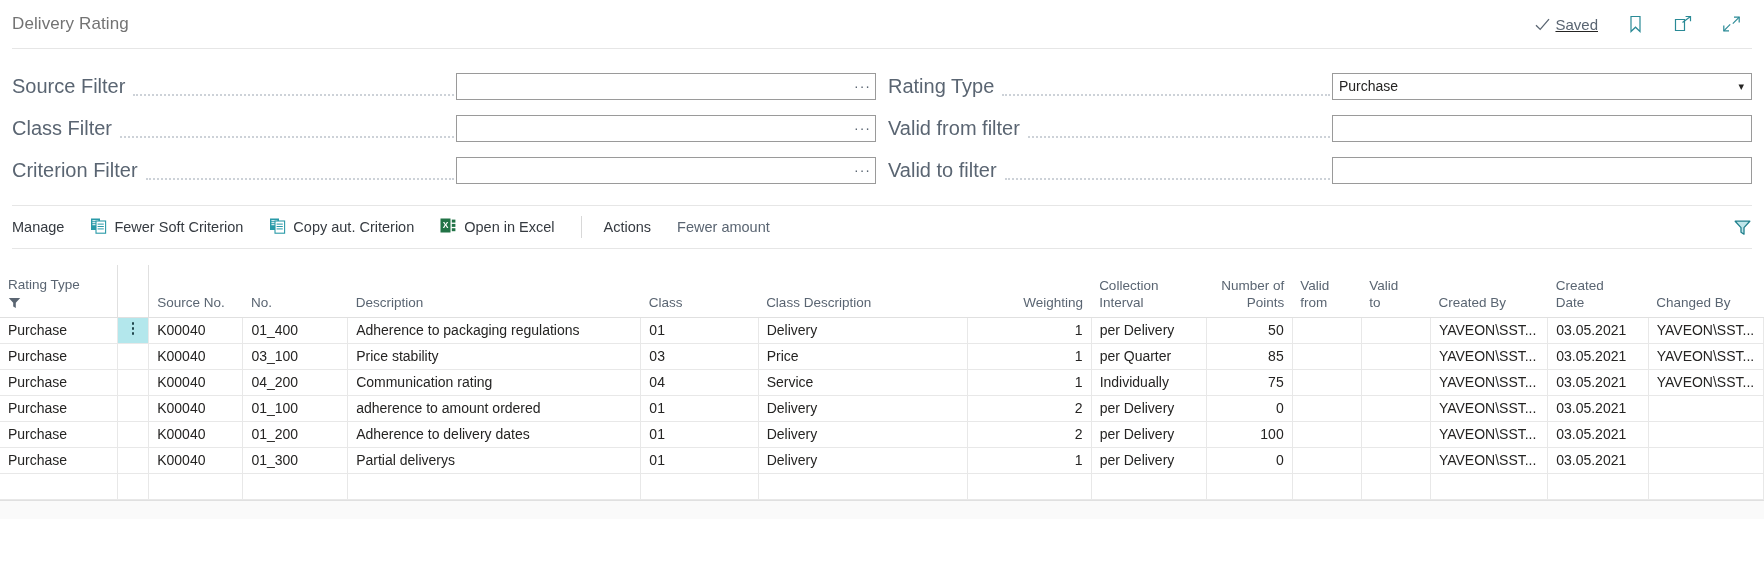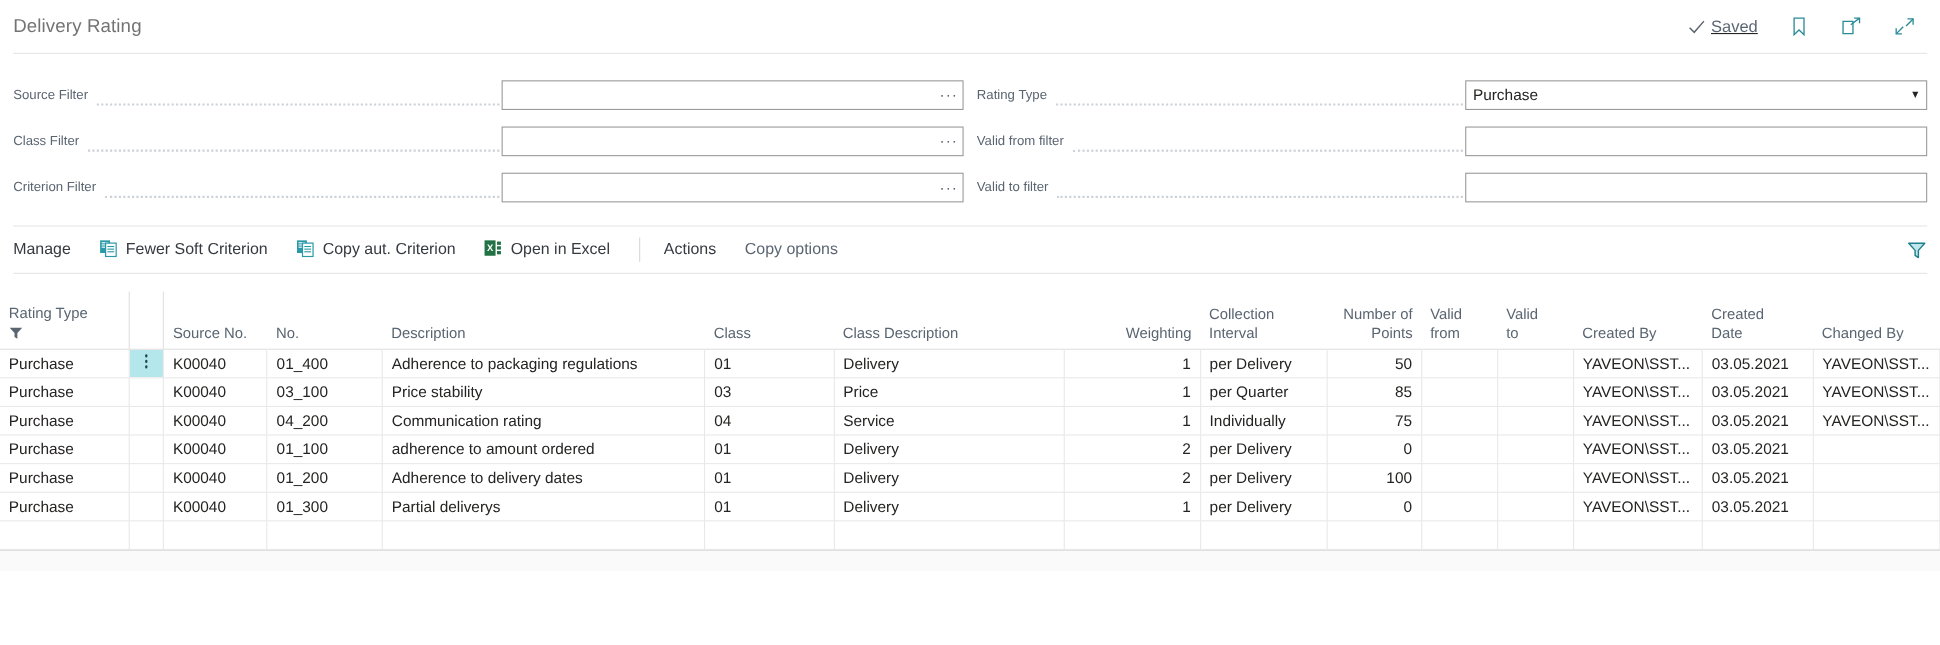--- a/index.html
+++ b/index.html
@@ -71,21 +71,21 @@
     display: flex;
     gap: 0;
   }
   .form-col { width: 50%; }
   .form-row {
     display: flex;
     align-items: center;
     height: 42px;
   }
   .fl-label {
-    font-size: 12px;
+    font-size: 20px;
     color: #5a6572;
     white-space: nowrap;
     padding-right: 6px;
   }
   .fl-dots {
     flex: 1;
     height: 14px;
     margin: 0 2px 0 2px;
     border-bottom: 2px dotted #cdd2d8;
     position: relative;
@@ -421,21 +421,21 @@
     <span>Open in Excel</span>
   </div>
 
   <div class="tb-divider"></div>
 
   <div class="tb-item">
     <span>Actions</span>
   </div>
 
   <div class="tb-item muted">
-    <span>Copy options</span>
+    <span>Fewer amount</span>
   </div>
 
   <div class="tb-filter">
     <svg width="19" height="19" viewBox="0 0 19 19" fill="none">
       <path d="M2.2 3.2 H16.8 L11.0 9.6 V16.2 L8.0 14.2 V9.6 Z" fill="#bfe6ea" stroke="#1f7f8c" stroke-width="1.3" stroke-linejoin="round"></path>
     </svg>
   </div>
 </div>
 <div class="toolbar-sep2"></div>
 

